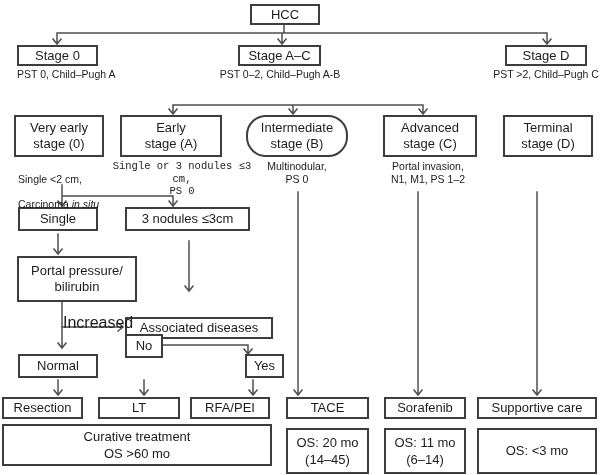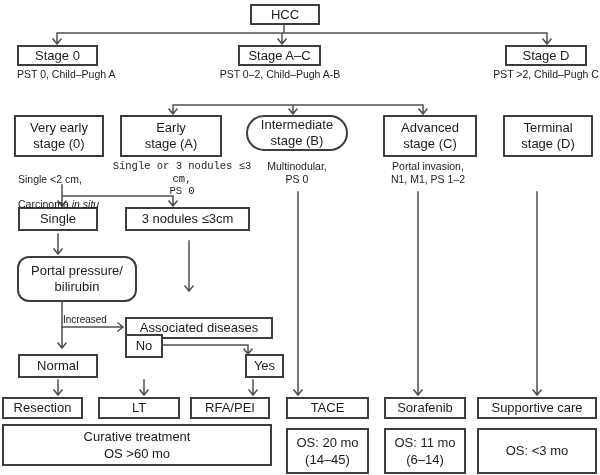--- a/index.html
+++ b/index.html
@@ -19,35 +19,35 @@
     display:flex;align-items:center;justify-content:center;
     text-align:center;font-size:13px;line-height:16px;
     white-space:pre-line;color:var(--text);
   }
   .cap{
     position:absolute;font-size:10.5px;line-height:12.5px;color:var(--text);
     white-space:pre-line;text-align:center;
   }
   .cap.left{text-align:left;}
   .cap i{font-style:italic;margin-left:3px;}
-  .edge-label{position:absolute;font-size:10px;color:var(--text);}
+  .edge-label{position:absolute;font-size:16px;color:var(--text);}
 
   
   .g-hcc{left:250px;top:4px;width:70px;height:21px;}
   .g-stage0{left:17px;top:45px;width:81px;height:21px;}
   .g-stageAC{left:238px;top:45px;width:83px;height:21px;}
   .g-stageD{left:505px;top:45px;width:82px;height:21px;}
   .g-veryEarly{left:14px;top:115px;width:90px;height:42px;}
   .g-early{left:120px;top:115px;width:102px;height:42px;}
-  .g-intermediate{left:246px;top:115px;width:102px;height:36px;border-radius:20px;}
+  .g-intermediate{left:246px;top:115px;width:102px;height:42px;border-radius:20px;}
   .g-advanced{left:383px;top:115px;width:94px;height:42px;}
   .g-terminal{left:503px;top:115px;width:90px;height:42px;}
   .g-single{left:18px;top:207px;width:80px;height:24px;}
   .g-threeNodules{left:125px;top:207px;width:125px;height:24px;}
-  .g-portal{left:17px;top:256px;width:120px;height:46px;border-radius:12px;}
+  .g-portal{left:17px;top:256px;width:120px;height:46px;}
   .g-associated{left:125px;top:317px;width:148px;height:22px;}
   .g-normal{left:18px;top:354px;width:80px;height:24px;}
   .g-no{left:125px;top:334px;width:38px;height:24px;}
   .g-yes{left:233px;top:354px;width:39px;height:24px;margin-left:12px;}
   .g-resection{left:2px;top:397px;width:81px;height:22px;}
   .g-lt{left:98px;top:397px;width:82px;height:22px;}
   .g-rfaPei{left:190px;top:397px;width:80px;height:22px;}
   .g-tace{left:286px;top:397px;width:83px;height:22px;}
   .g-sorafenib{left:384px;top:397px;width:82px;height:22px;}
   .g-supportive{left:477px;top:397px;width:120px;height:22px;}

